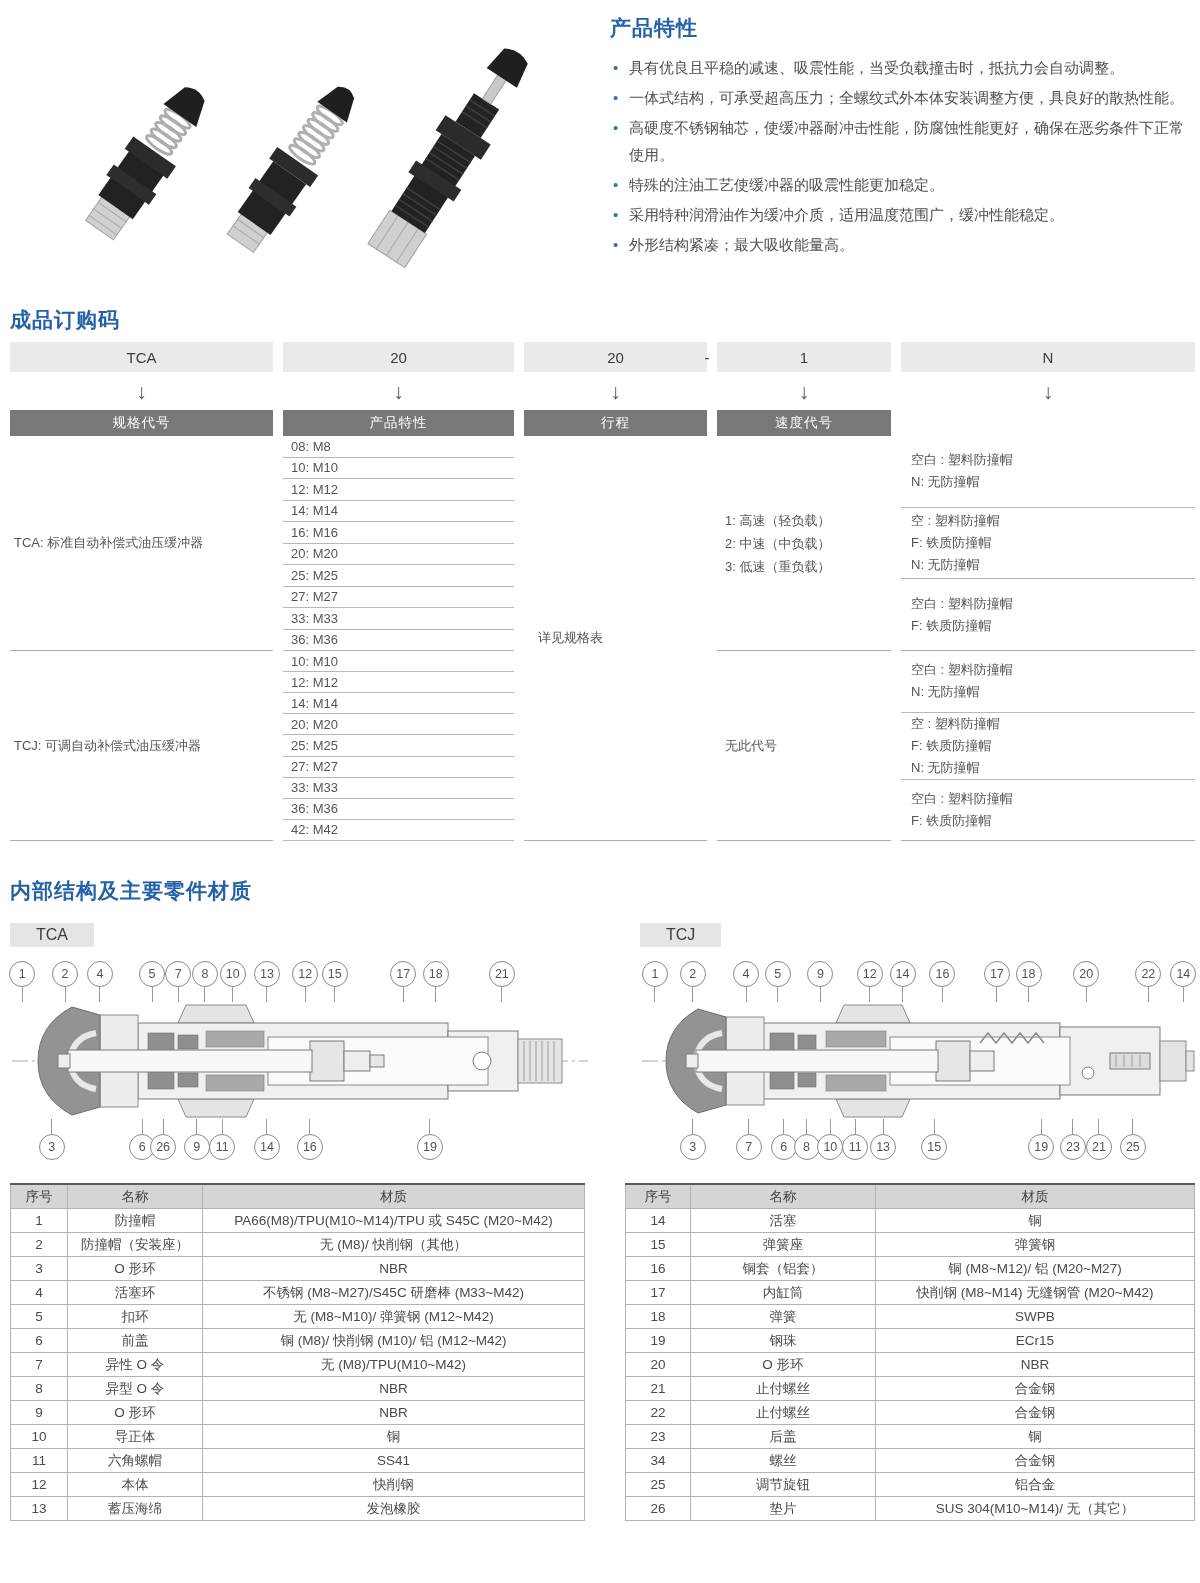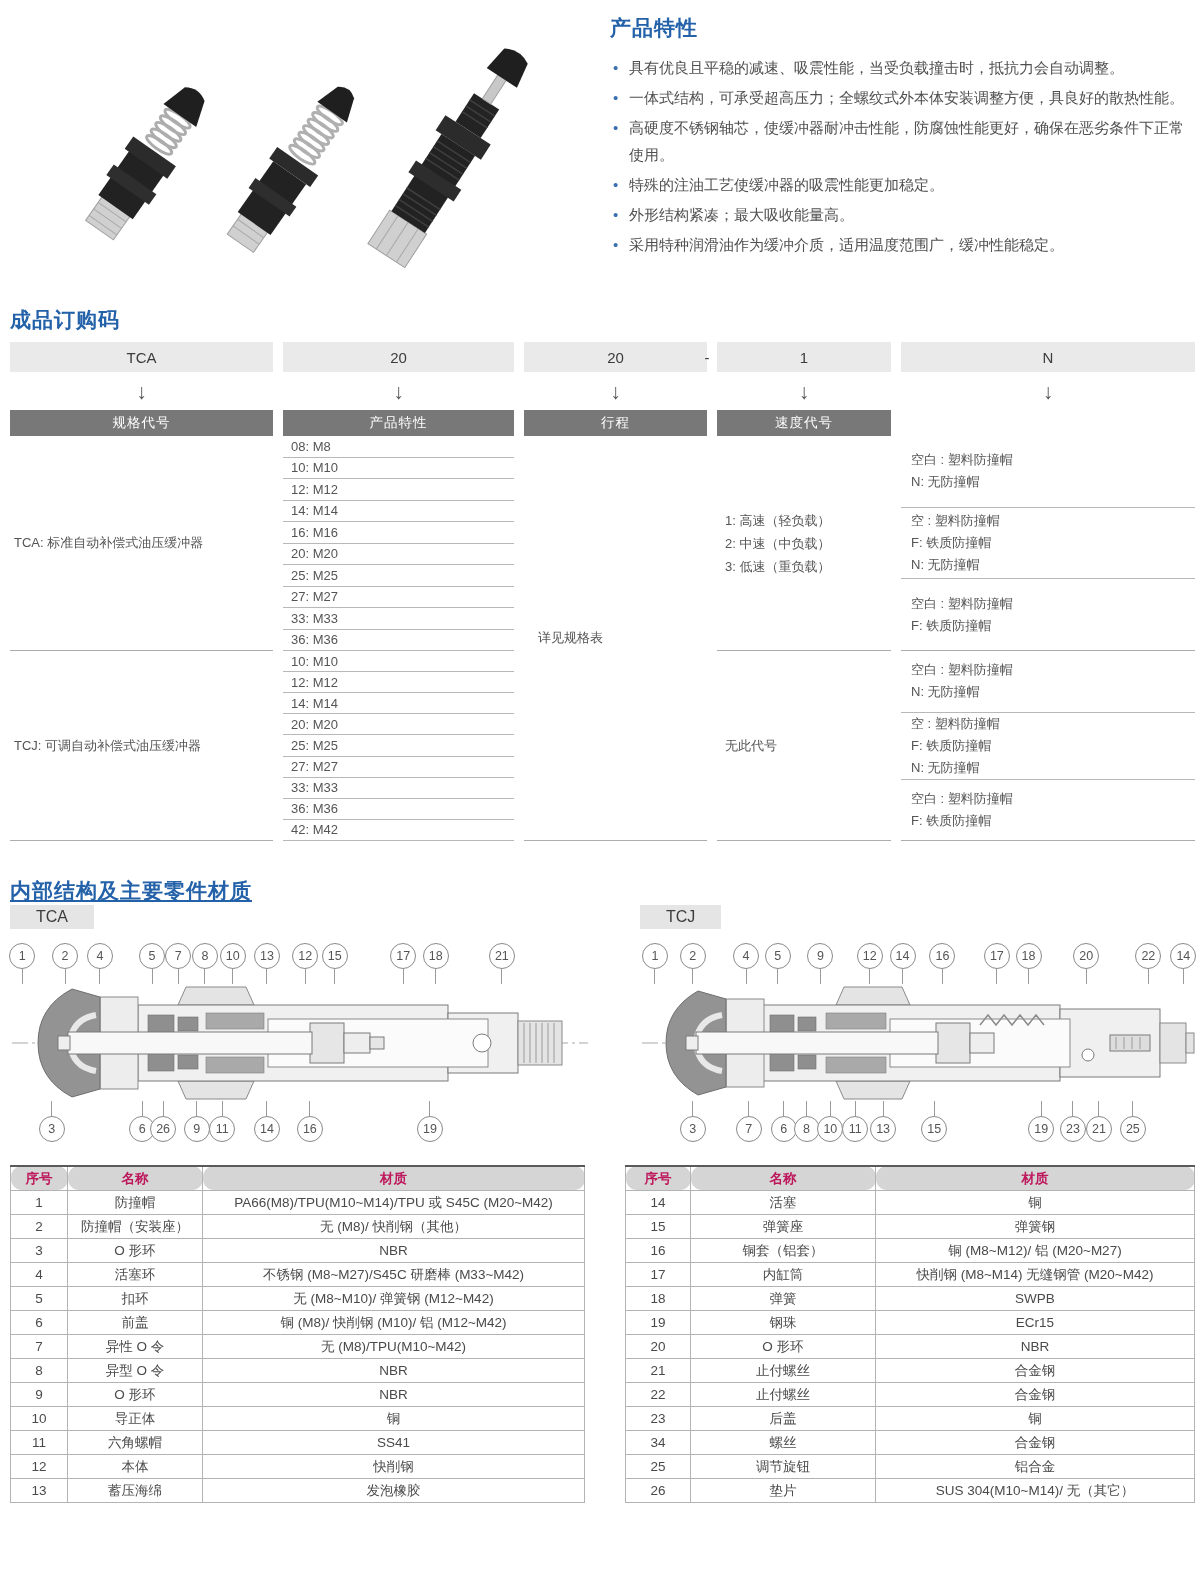--- a/index.html
+++ b/index.html
@@ -45,21 +45,21 @@
   .stroke-col{height:405px;border-bottom:1px solid var(--line);display:flex;align-items:center;}
   .stroke-cell{padding-left:14px;}
   .speed-col .band-tca,.speed-col .band-tcj{display:flex;flex-direction:column;justify-content:center;
     padding-left:8px;border-bottom:1px solid var(--line);line-height:23px;}
   .caps-col .band-tca,.caps-col .band-tcj{display:flex;flex-direction:column;border-bottom:1px solid var(--line);}
   .cap-group{flex:1;display:flex;flex-direction:column;justify-content:center;padding-left:10px;line-height:22px;}
   .cap-group + .cap-group{border-top:1px solid #b8b8b8;}
 
   
   .structure{margin:36px 0 0 10px;width:1185px;}
-  .structure h2{text-decoration:underline;}
+  .structure h2{margin-bottom:18px;}
   .panels{display:flex;column-gap:50px;}
   .panel{position:relative;}
   .panel-tca{width:580px;}
   .panel-tcj{width:555px;}
   .model-tag{display:inline-block;background:#e5e5e5;color:#3c3c3c;font-size:16px;padding:3px 26px;margin-bottom:14px;}
   .co-row{position:relative;height:42px;}
   .callout{position:absolute;transform:translateX(-50%);display:flex;flex-direction:column;align-items:center;}
   .co-circle{width:26px;height:26px;border:1.4px solid #8a8a8a;border-radius:50%;display:flex;align-items:center;
     justify-content:center;font-size:12.5px;color:#555;background:#fff;}
   .co-line{width:1px;background:#9a9a9a;flex:0 0 15px;height:15px;}
@@ -67,21 +67,21 @@
   .cl{stroke:#a8a8a8;stroke-width:1;stroke-dasharray:16 4 3 4;}
   .dk{fill:#8f8f8f;stroke:#6f6f6f;stroke-width:.6;}
   .md{fill:#a9a9a9;stroke:#7f7f7f;stroke-width:.6;}
   .lt{fill:#f0f0f0;stroke:#7a7a7a;}
   .lt2{fill:#e4e4e4;stroke:#8a8a8a;}
 
   
   .tables{display:flex;column-gap:40px;margin-top:22px;}
   table.parts{border-collapse:collapse;table-layout:fixed;font-size:13.5px;color:#4a4a4a;
     border-top:2px solid #5a5a5a;border-bottom:1px solid #9a9a9a;}
-  table.parts th{background:var(--thead-gray);font-weight:bold;color:#be185d;border-radius:11px;}
+  table.parts th{background:var(--thead-gray);font-weight:normal;color:#404040;}
   table.parts th,table.parts td{border:1px solid #b3b3b3;border-top:none;text-align:center;
     padding:2.5px 4px;line-height:17px;white-space:nowrap;overflow:hidden;}
   table.parts tr{height:24px;}
   #table-left{width:575px;}
   #table-right{width:570px;}
 </style>
 </head>
 <body>
 
 <div class="page">
@@ -156,22 +156,22 @@
         </g>
       </svg>
     </div>
     <div class="features">
       <h2 class="sec">产品特性</h2>
       <ul class="feature-list" id="feature-list">
           <li class="feature-item">具有优良且平稳的减速、吸震性能，当受负载撞击时，抵抗力会自动调整。</li>
           <li class="feature-item">一体式结构，可承受超高压力；全螺纹式外本体安装调整方便，具良好的散热性能。</li>
           <li class="feature-item">高硬度不锈钢轴芯，使缓冲器耐冲击性能，防腐蚀性能更好，确保在恶劣条件下正常使用。</li>
           <li class="feature-item">特殊的注油工艺使缓冲器的吸震性能更加稳定。</li>
+          <li class="feature-item">采用特种润滑油作为缓冲介质，适用温度范围广，缓冲性能稳定。</li>
           <li class="feature-item">外形结构紧凑；最大吸收能量高。</li>
-          <li class="feature-item">采用特种润滑油作为缓冲介质，适用温度范围广，缓冲性能稳定。</li>
         </ul>
     </div>
   </div>
 
   <div class="ordering">
     <h2 class="sec">成品订购码</h2>
     <div class="ocols code-row" id="code-row">
         <div class="code-box">TCA</div>
         <div class="code-box">20</div>
         <div class="code-box">20</div>

